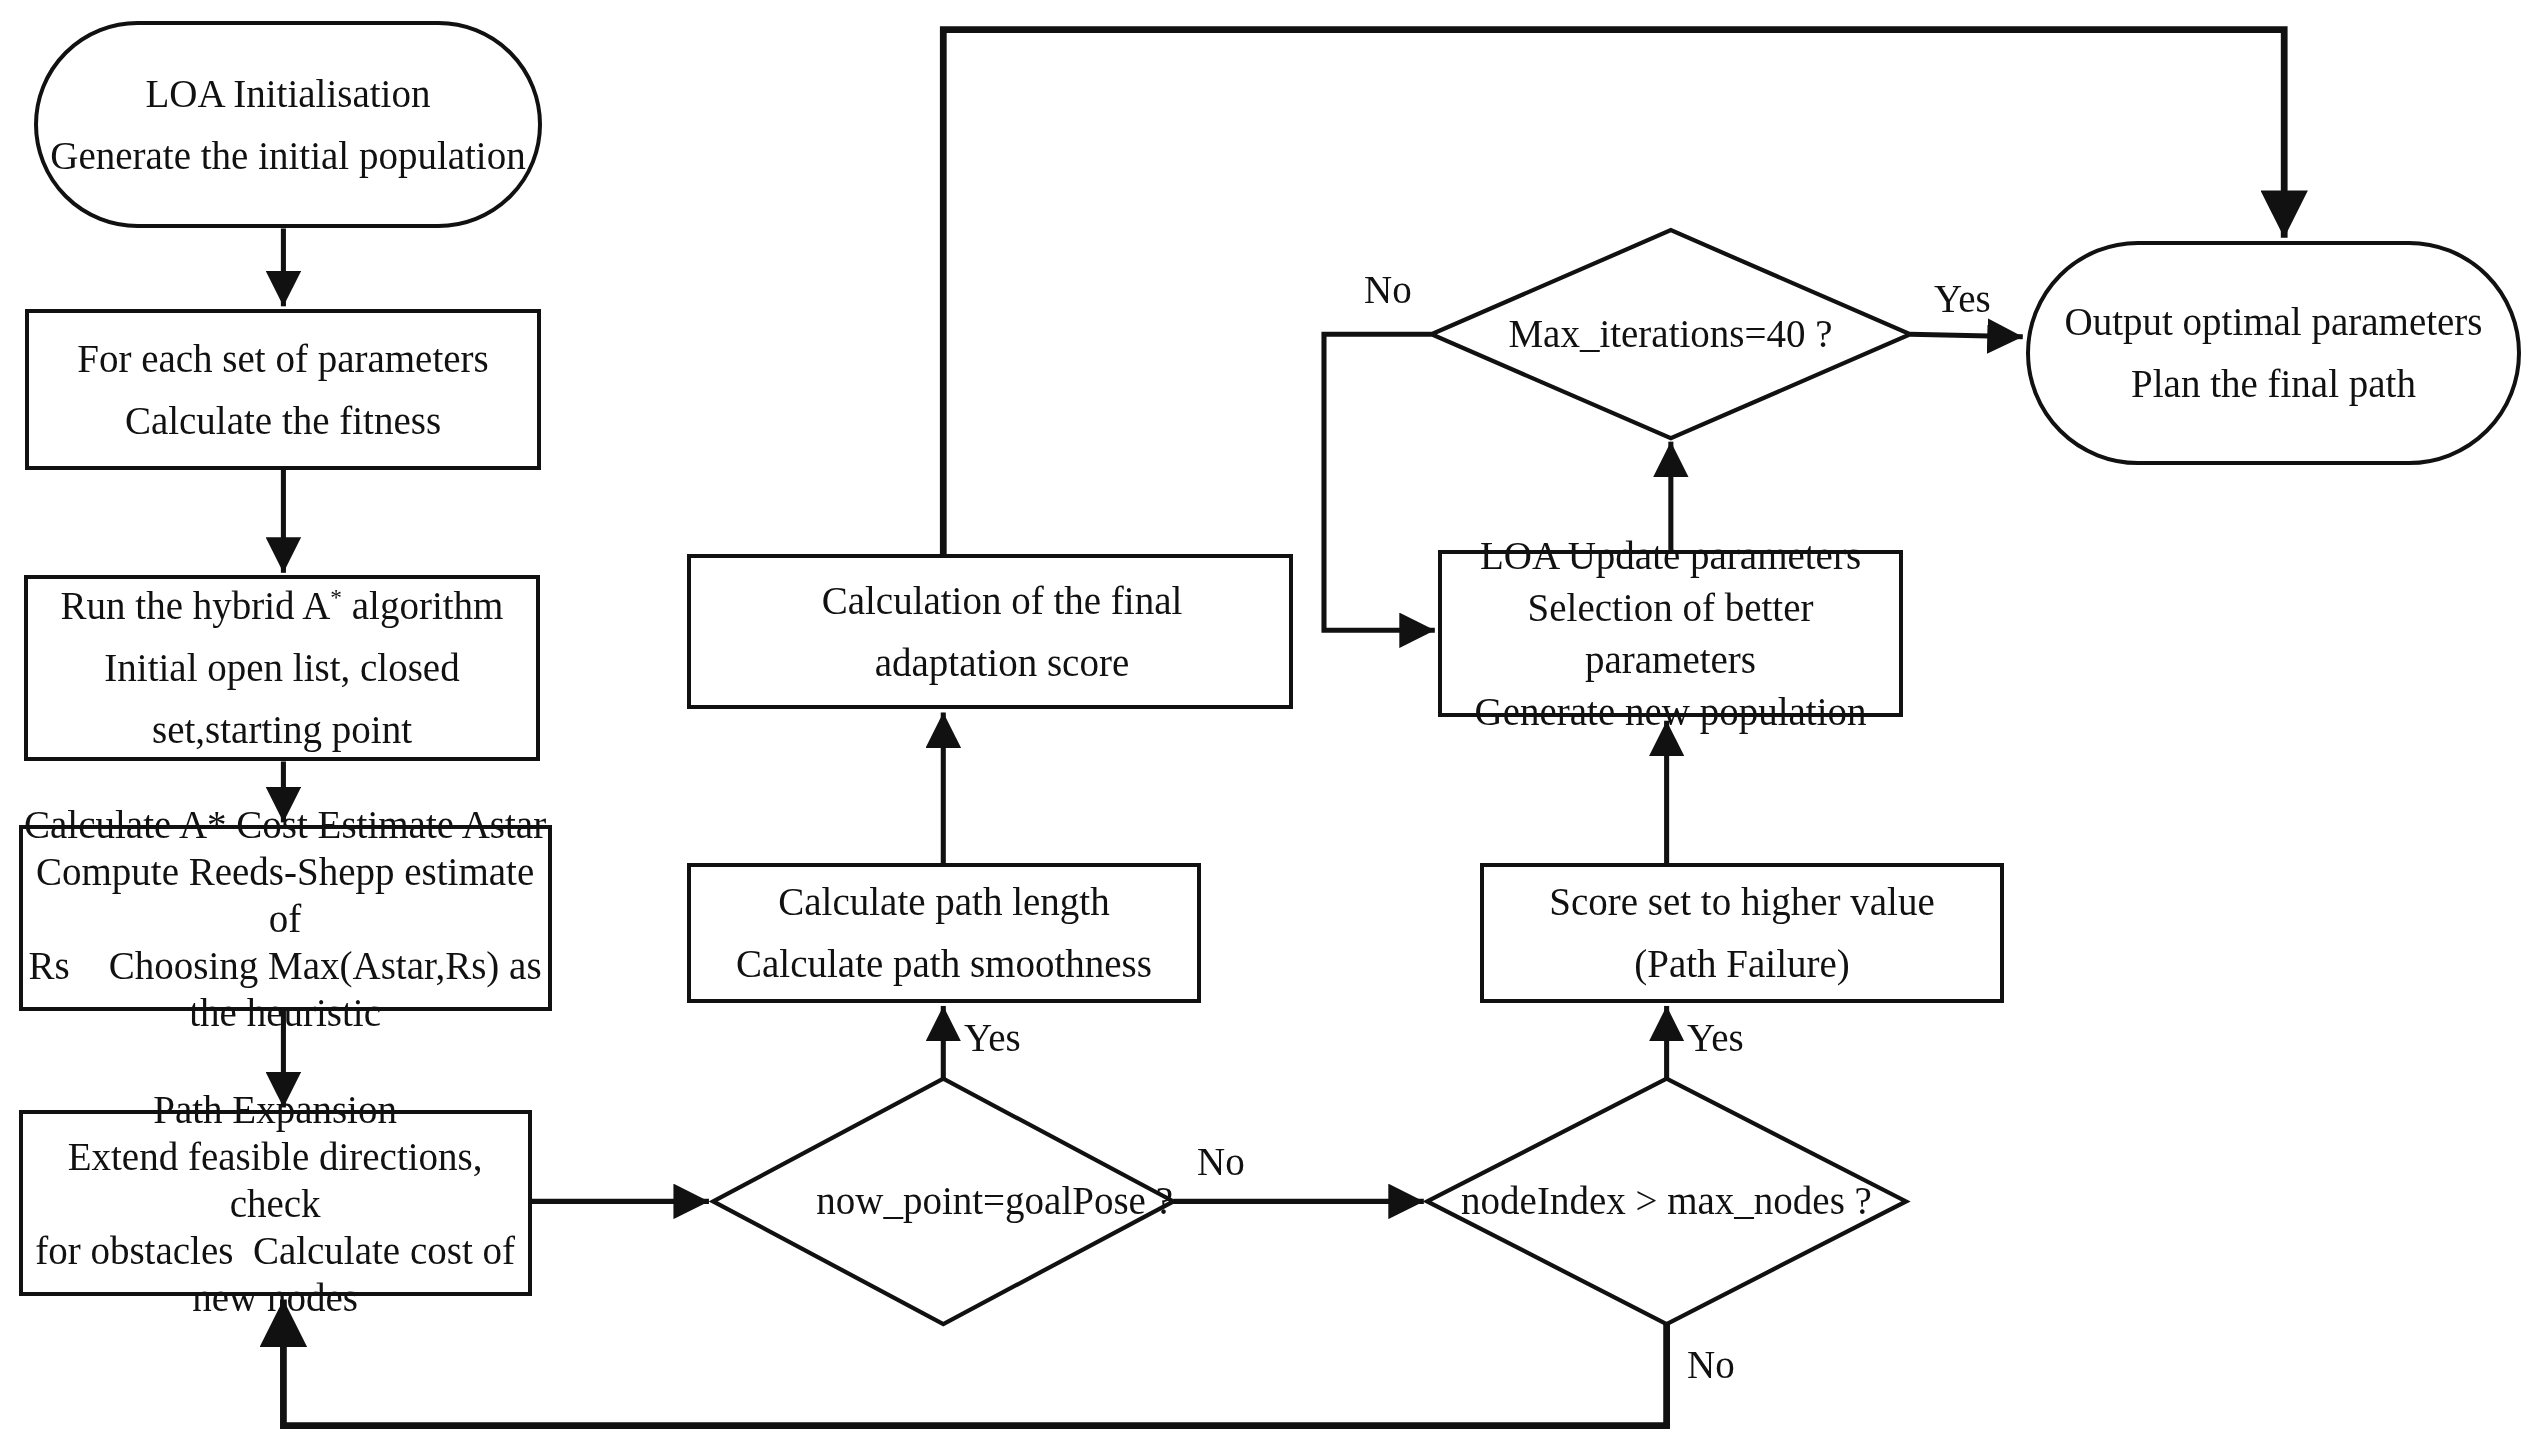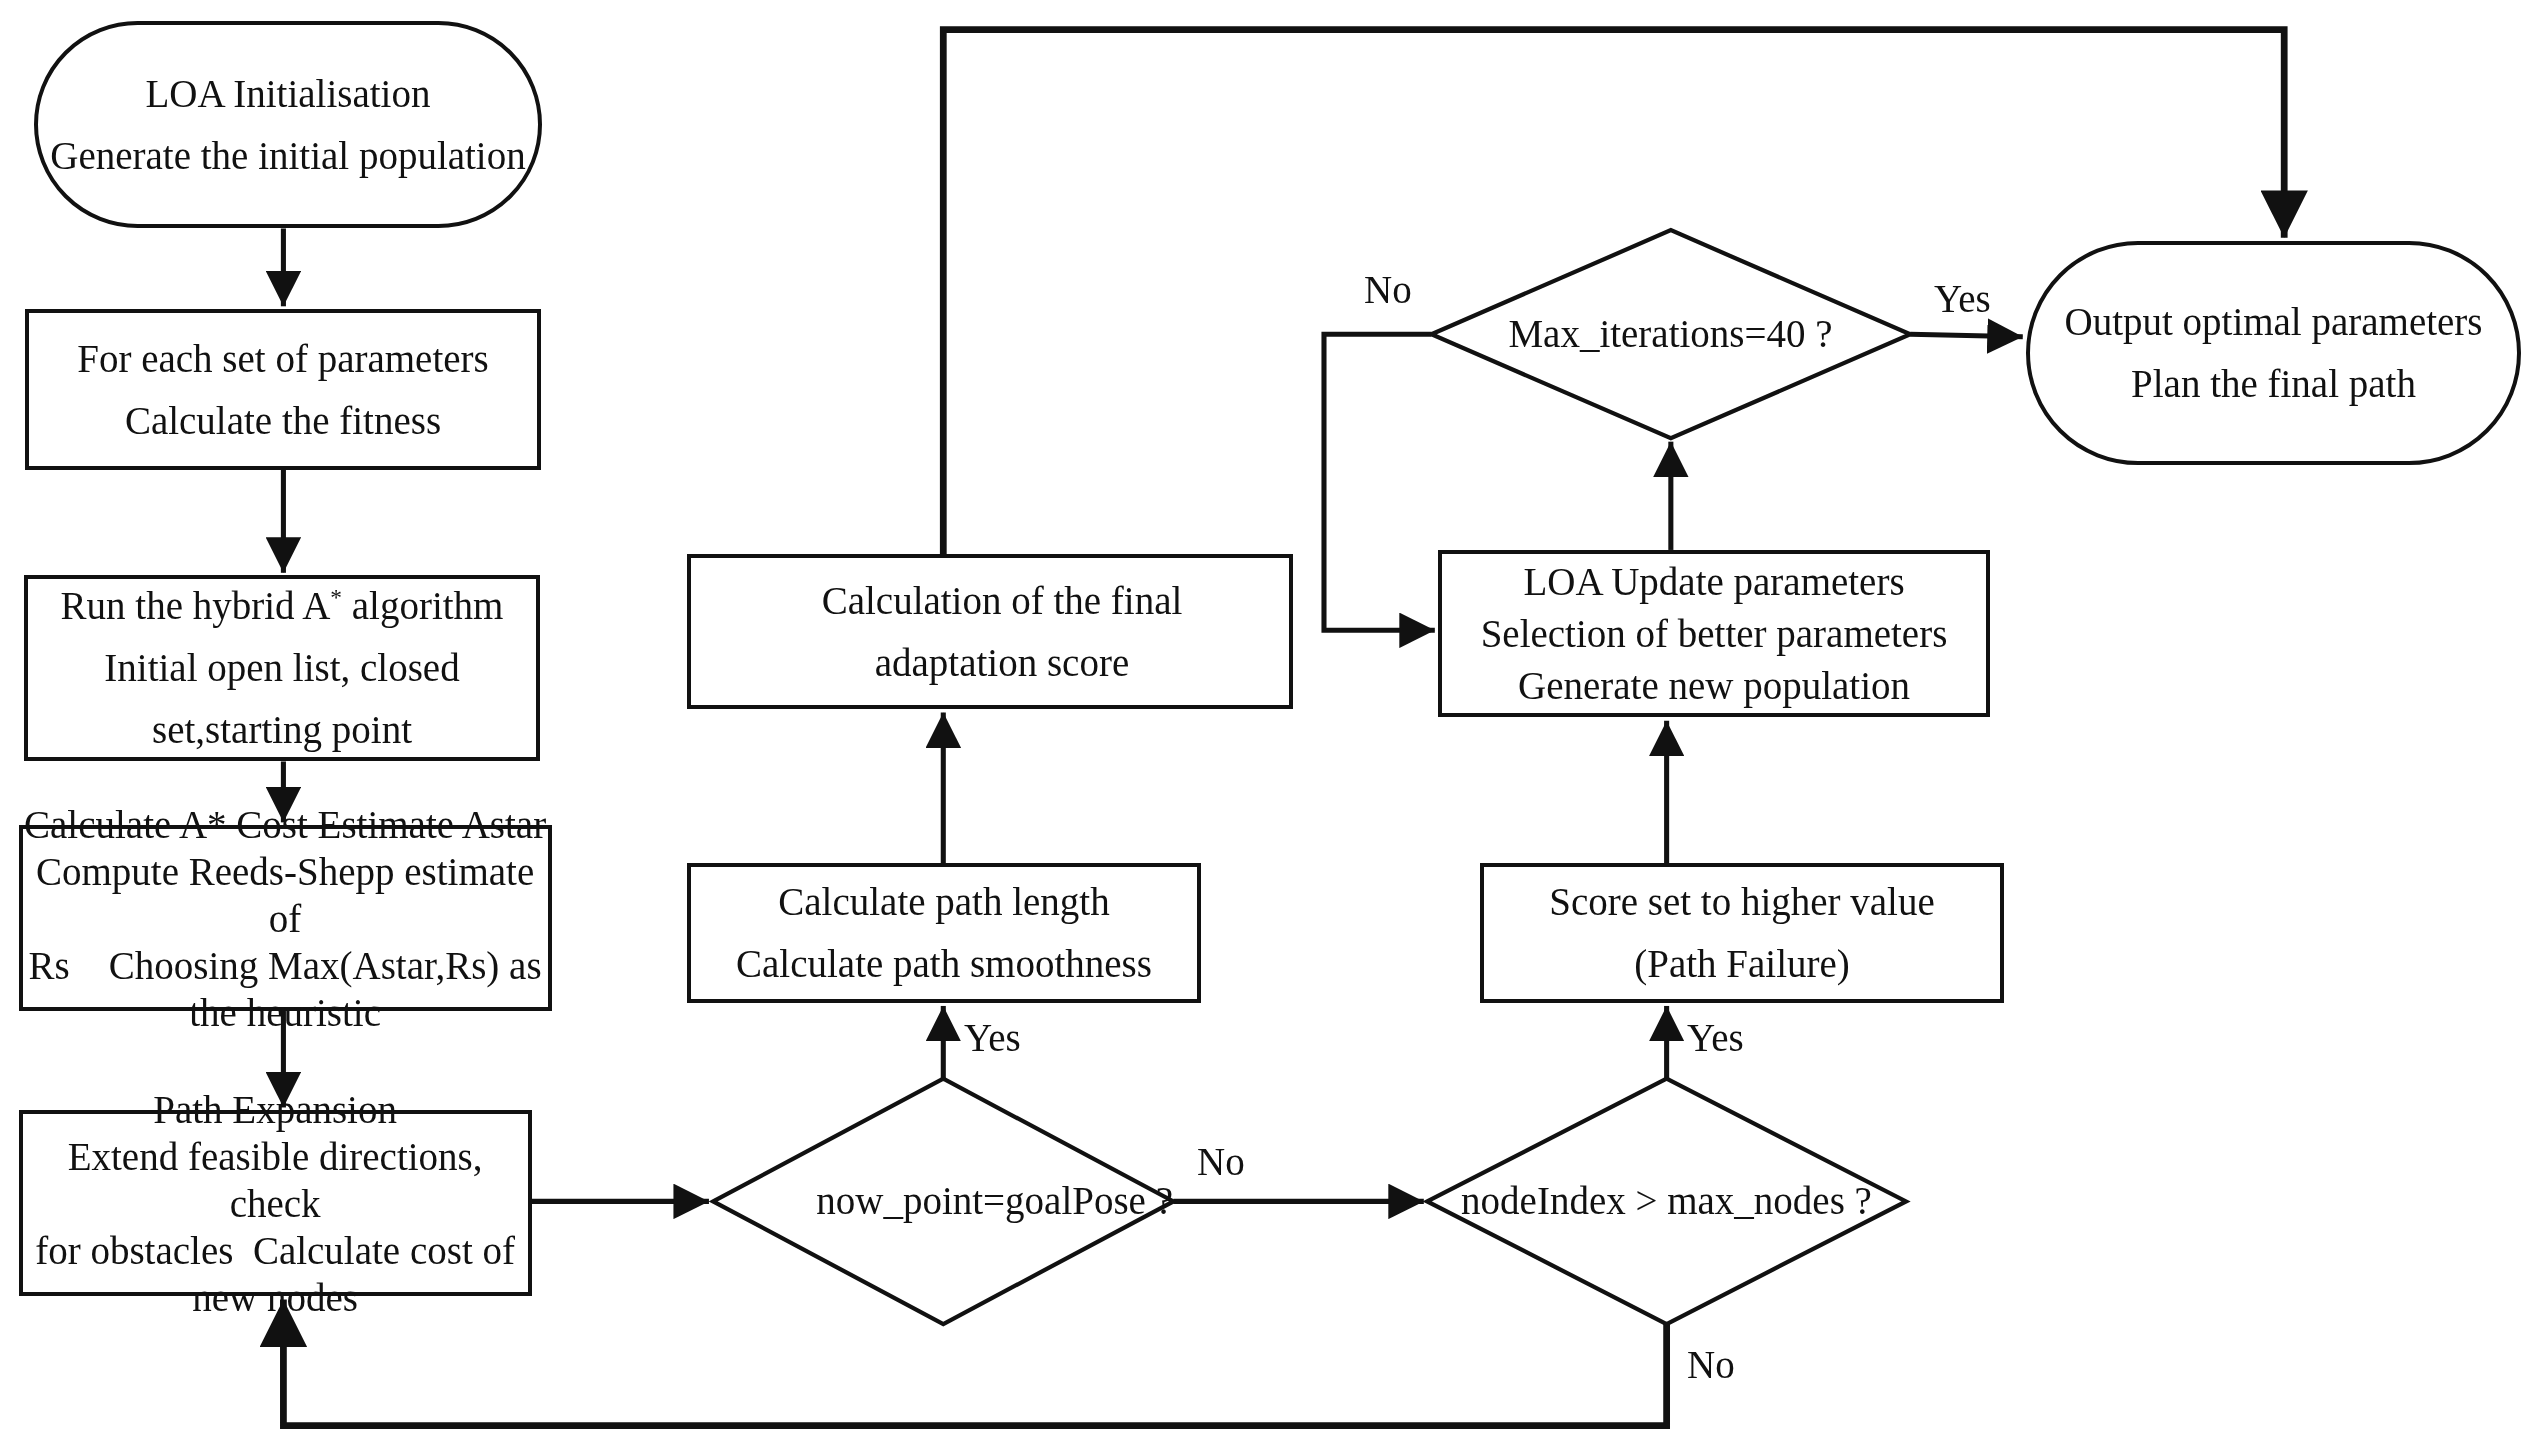--- a/index.html
+++ b/index.html
@@ -141,21 +141,21 @@
   <div class="node" style="left:687px; top:554px; width:606px; height:155px;padding-left:24px;">
     <div class="line">Calculation of the final</div>
     <div class="line">adaptation score</div>
   </div>
 
   <div class="node" style="left:687px; top:863px; width:514px; height:140px;">
     <div class="line">Calculate path length</div>
     <div class="line">Calculate path smoothness</div>
   </div>
 
-  <div class="node" style="left:1438px; top:550px; width:552px; height:167px; line-height:52px;">
+  <div class="node" style="left:1438px; top:550px; width:465px; height:167px; line-height:52px;">
     <div class="line">LOA Update parameters</div>
     <div class="line">Selection of better parameters</div>
     <div class="line">Generate new population</div>
   </div>
 
   <div class="node" style="left:1480px; top:863px; width:524px; height:140px;">
     <div class="line">Score set to higher value</div>
     <div class="line">(Path Failure)</div>
   </div>
 

